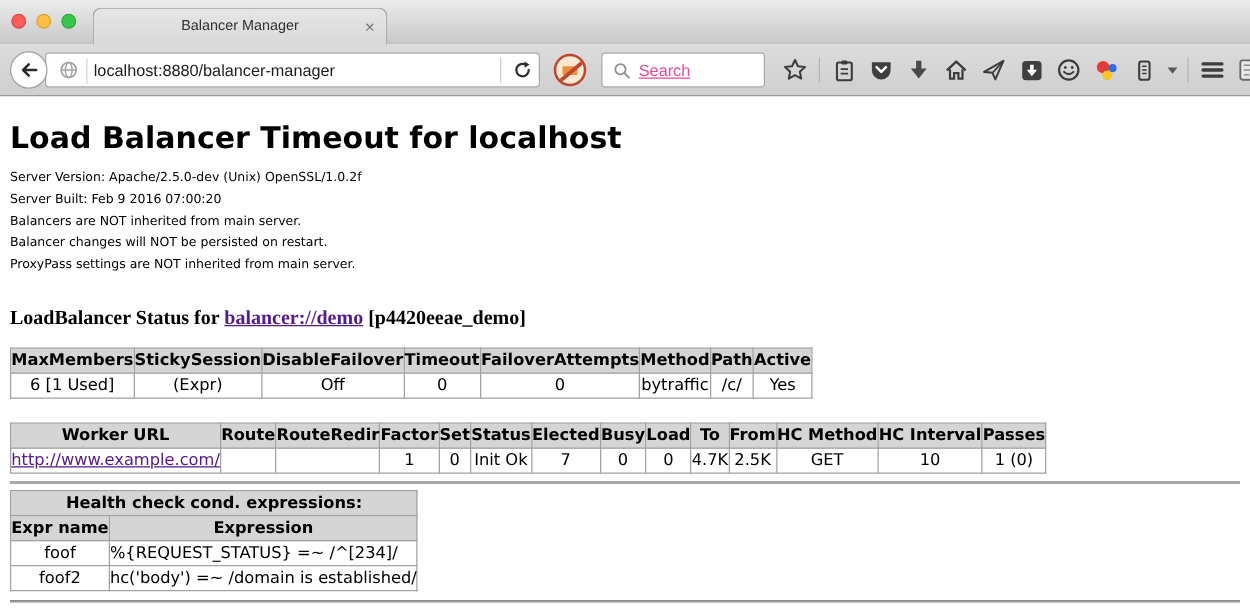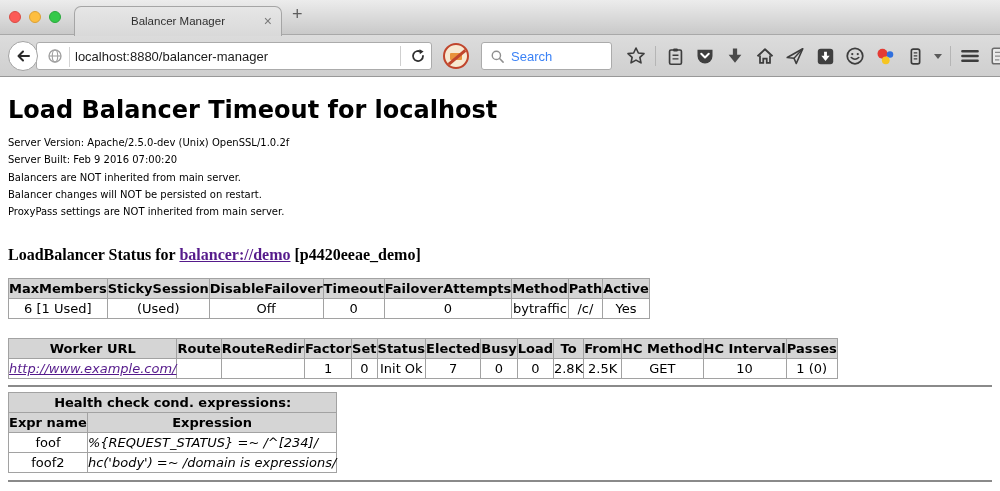--- a/index.html
+++ b/index.html
@@ -16,21 +16,21 @@
 
   
   .titlebar{position:relative;height:35px;
     background:linear-gradient(#ececec,#c9c9c9);
     border-bottom:1px solid #a8a8a8;}
   .traffic{position:absolute;left:9px;top:11px;display:flex;gap:8px;}
   .dot{width:12px;height:12px;border-radius:50%;display:inline-block;}
   .dot.red{background:#fc5b57;border:1px solid #d94c44;}
   .dot.yellow{background:#fdbe41;border:1px solid #dba036;}
   .dot.green{background:#34c94a;border:1px solid #2aa83c;}
-  .tab{position:absolute;left:74px;top:6px;width:208px;height:30px;
+  .tab{position:absolute;left:74px;top:6px;width:236px;height:30px;
     background:linear-gradient(#e6e6e6,#d9d9d9);
     border:1px solid #a5a5a5;border-bottom:none;
     border-radius:7px 7px 0 0;z-index:2;}
   .tab-title{position:absolute;left:0;right:0;top:0;line-height:29px;
     text-align:center;font-size:11.5px;color:#2f2f2f;}
   .tab-close{position:absolute;right:9px;top:0;line-height:28px;
     font-size:14px;color:#787878;cursor:default;}
   .newtab{position:absolute;left:292px;top:4px;font-size:18px;color:#5d5d5d;}
 
   
@@ -51,41 +51,41 @@
   .blockedbtn{position:absolute;left:443px;top:8px;width:26px;height:26px;}
   .blocked-circle{width:26px;height:26px;border-radius:50%;
     background:#f7e9d2;border:2px solid #c0452c;position:relative;overflow:hidden;}
   .blocked-circle .brick{position:absolute;left:5px;top:8px;width:12px;height:7px;
     background:#e8923a;border-radius:1px;}
   .blocked-circle .slash{position:absolute;left:-2px;top:10px;width:30px;height:3px;
     background:#c0452c;transform:rotate(-40deg);}
   .searchbar{position:absolute;left:481px;top:7px;width:131px;height:28px;
     background:#fff;border:1px solid #ababab;border-radius:3px;
     display:flex;align-items:center;padding-left:8px;gap:6px;}
-  .search-ph{font-size:13px;color:#3b82f6;}
+  .search-ph{font-size:13px;color:#ec4899;text-decoration:underline;}
   .iconstrip{position:absolute;left:625px;top:0;height:42px;
     display:flex;align-items:center;gap:8px;}
   .icon{width:22px;height:22px;display:flex;align-items:center;justify-content:center;}
   .vsep{width:1px;height:20px;background:#b5b5b5;}
   .caret-down{width:0;height:0;border-left:4px solid transparent;
     border-right:4px solid transparent;border-top:5px solid #5a5a5a;}
 
   
   .content{padding:0 8px;font-family:"DejaVu Sans",sans-serif;color:#000;}
   h1{margin:19px 0 10px 0;font-size:24px;font-weight:bold;
      font-family:"DejaVu Sans",sans-serif;}
   .info-line{font-size:10px;line-height:17.3px;white-space:pre-wrap;}
   .status-heading{margin-top:26px;font-size:16px;font-weight:bold;white-space:pre-wrap;font-family:Liberation Serif, serif;}
   .status-heading a{color:var(--link_visited);text-decoration:underline;}
   table.tbl{border-collapse:collapse;font-family:"DejaVu Sans",sans-serif;
     font-size:13px;margin-top:14px;}
   table.tbl th,table.tbl td{border:1px solid var(--table_border);
     padding:2px 0;text-align:center;height:20px;white-space:nowrap;}
   table.tbl th{background:var(--table_header_bg);font-weight:bold;}
-  table.tbl td.left{text-align:left;font-style:italic;}
+  table.tbl td.left{text-align:left;}
   td a{color:var(--link_visited);text-decoration:underline;}
   table.worker{margin-top:19px;}
   hr.rule{border:none;border-top:1px solid #8a8a8a;border-bottom:1px solid #8a8a8a;
     height:2px;background:#fff;margin:6px 0 5px 0;}
   table.health{margin-top:2px;margin-bottom:7px;border-radius:10px;}
 </style>
 </head>
 <body>
 
 <div class="window">
@@ -247,21 +247,21 @@
         <th>StickySession</th>
         <th>DisableFailover</th>
         <th>Timeout</th>
         <th>FailoverAttempts</th>
         <th>Method</th>
         <th>Path</th>
         <th>Active</th>
       </tr>
       <tr>
         <td>6 [1 Used]</td>
-        <td>(Used)</td>
+        <td>(Expr)</td>
         <td>Off</td>
         <td>0</td>
         <td>0</td>
         <td>bytraffic</td>
         <td>/c/</td>
         <td>Yes</td>
       </tr>
     </tbody>
       </table>
 
@@ -287,21 +287,21 @@
       <tr>
         <td class="left"><a href="#">http://www.example.com/</a></td>
         <td></td>
         <td></td>
         <td>1</td>
         <td>0</td>
         <td>Init Ok</td>
         <td>7</td>
         <td>0</td>
         <td>0</td>
-        <td>2.8K</td>
+        <td>4.7K</td>
         <td>2.5K</td>
         <td>GET</td>
         <td>10</td>
         <td>1 (0)</td>
 
       </tr>
     </tbody>
       </table>
 
     <hr class="rule">
@@ -314,21 +314,21 @@
       <tr>
         <th>Expr name</th>
         <th>Expression</th>
       </tr>
       <tr>
         <td>foof</td>
         <td class="left">%{REQUEST_STATUS} =~ /^[234]/</td>
       </tr>
       <tr>
         <td>foof2</td>
-        <td class="left">hc('body') =~ /domain is expressions/</td>
+        <td class="left">hc('body') =~ /domain is established/</td>
       </tr>
     </tbody>
       </table>
 
     <hr class="rule">
 
   </div>
 </div>
 
 </body></html>

